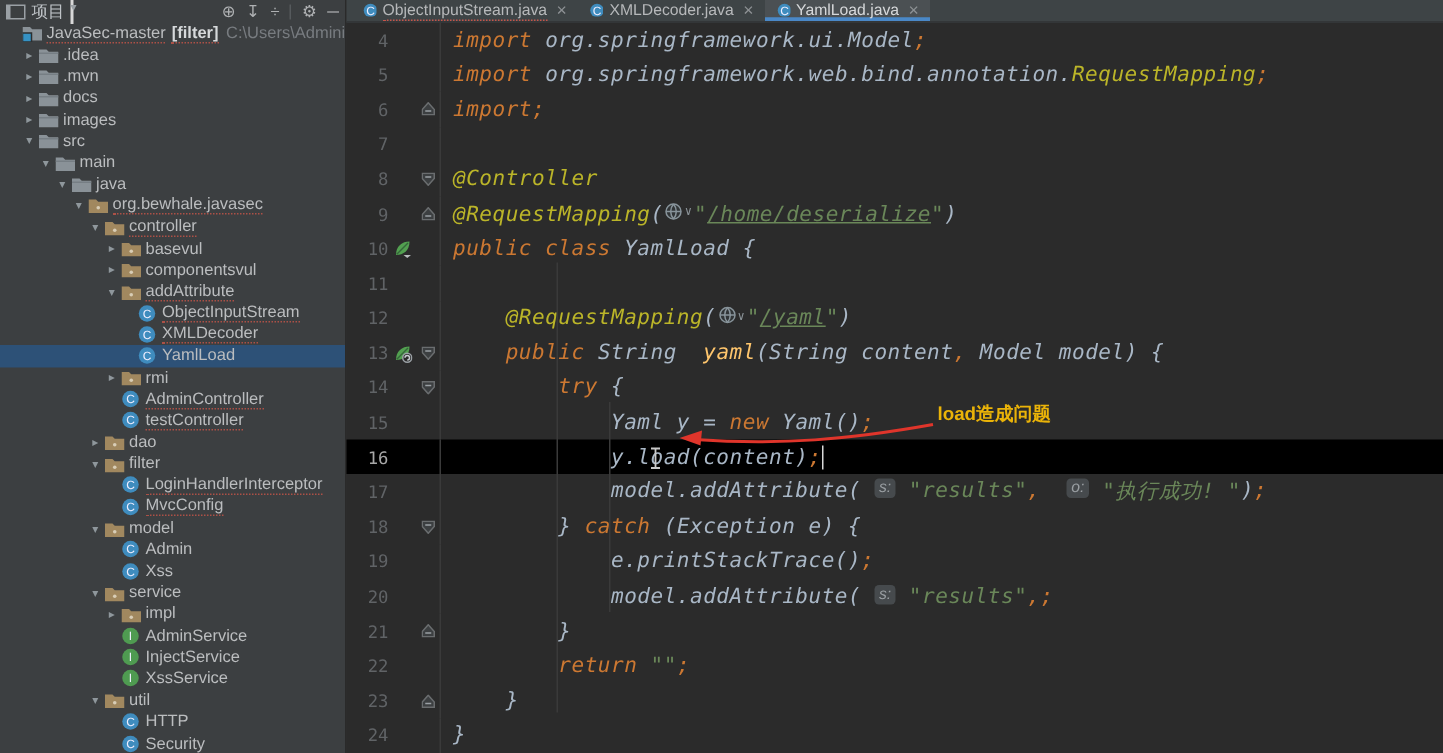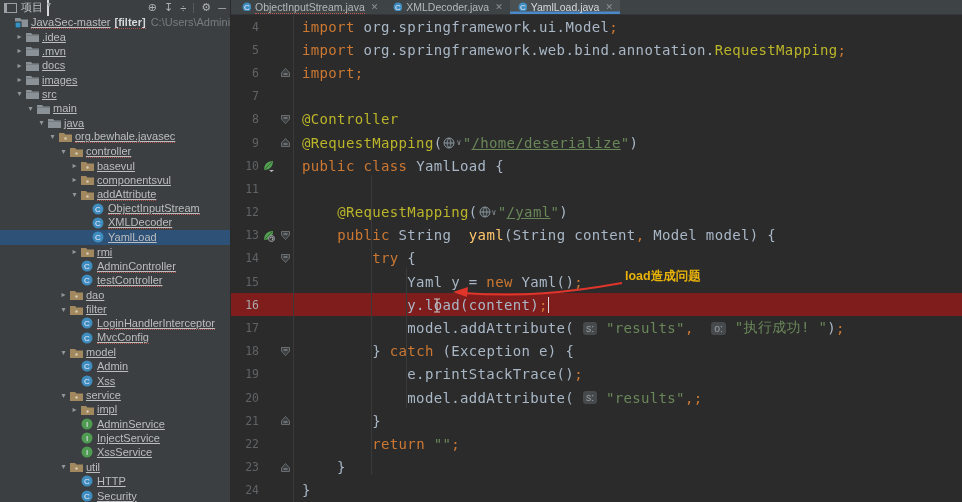--- a/index.html
+++ b/index.html
@@ -11,39 +11,39 @@
   .winicon{width:9px;height:8px;border:1px solid #9aa0a5;border-left-width:3px;display:inline-block;}
   .phead .caret{color:#9aa0a5;font-size:8px;}
   .ptools{margin-left:auto;display:flex;align-items:center;gap:7px;color:#afb1b3;font-size:11px;}
   .ptools .divider{width:1px;height:10px;background:#565a5d;}
   .ptools span{cursor:default;}
   .tree{font-size:11px;color:#bbbdbf;}
   .trow{height:14.35px;display:flex;align-items:center;white-space:nowrap;}
   .trow.selected{background:#2d5177;}
   .chev{width:11px;display:inline-block;text-align:center;color:#8f979c;font-size:8px;flex:0 0 11px;}
   .ticon{width:14px;display:inline-flex;justify-content:center;align-items:center;flex:0 0 14px;margin-right:3px;}
-  .tlabel{color:#bbbdbf;text-decoration:underline;}
+  .tlabel{color:#bbbdbf;}
   .tlabel.sq{border-bottom:1px dotted rgba(232,90,75,.65);}
   .tbadge{font-weight:bold;color:#d6d9db;margin-left:4px;border-bottom:1px dotted rgba(232,90,75,.65);}
   .tpath{color:#787c80;margin-left:5px;}
   
   .editor{position:absolute;left:231px;top:0;right:0;height:502px;background:#2b2b2b;}
   .tabbar{height:14px;background:#3e4446;border-bottom:1px solid #333638;display:flex;align-items:stretch;padding-left:3px;}
   .tab{display:flex;align-items:center;gap:4px;padding:0 7px;font-size:10.5px;color:#b6b8ba;cursor:default;}
   .tab.active{background:#4b5053;box-shadow:inset 0 -2.5px 0 0 #4a88c7;color:#d6d8da;}
   .tab .x{color:#8d9194;font-size:9px;margin-left:2px;}
   .tab .tname.err{border-bottom:1px dotted rgba(232,90,75,.8);}
   .codewrap{position:absolute;top:15px;left:0;right:0;}
   .cline{height:23.2px;display:flex;align-items:center;}
-  .cline.current{background:#7f1d1d;}
+  .cline.current{background:#000000;}
   .gnum{width:28px;flex:0 0 28px;text-align:right;color:#606366;font-size:11.5px;font-family:"DejaVu Sans Mono",monospace;}
   .cline.current .gnum{color:#a8a8a8;}
   .gicon{width:18px;flex:0 0 18px;display:flex;justify-content:center;align-items:center;position:relative;}
   .gfold{width:16px;flex:0 0 16px;display:flex;justify-content:center;align-items:center;border-right:1px solid #3a3a3a;height:100%;}
-  .ctext{white-space:pre;font-family:"DejaVu Sans Mono",monospace;font-size:14px;letter-spacing:.35px;padding-left:8px;color:#a9b7c6;display:flex;align-items:center;}
+  .ctext{white-space:pre;font-family:"DejaVu Sans Mono",monospace;font-size:14px;letter-spacing:.35px;padding-left:8px;color:#a9b7c6;display:flex;align-items:flex-start;font-style:italic;}
   .k{color:#cc7832;} .d{color:#a9b7c6;} .s{color:#6a8759;}
   .su{color:#6a8759;text-decoration:underline;}
   .a{color:#bbb529;} .m{color:#ffc66d;}
   .hint{display:inline-block;background:#464a4d;color:#9a9fa3;border-radius:3px;font-size:10.5px;line-height:13px;padding:0 3px;font-family:"Liberation Sans",sans-serif;letter-spacing:0;vertical-align:middle;}
   .globe{display:inline-flex;align-items:center;margin:0 1px;}
   .globe .gv{color:#8b9398;font-size:8px;margin-left:1px;}
   .caret{display:inline-block;width:1.5px;height:16px;background:#d8d8d8;vertical-align:middle;}
   .guide{position:absolute;width:1px;background:#3a3a3a;}
   
   .anno{position:absolute;color:#eab308;font-size:12.5px;font-weight:bold;white-space:nowrap;}

